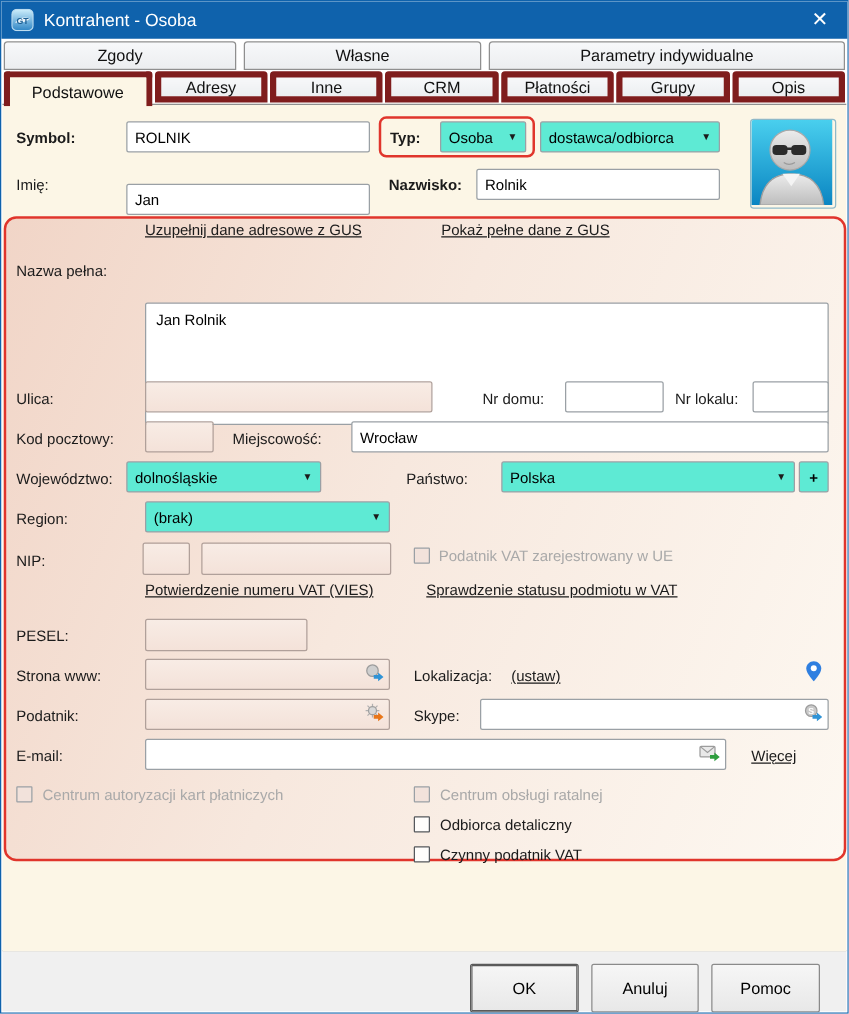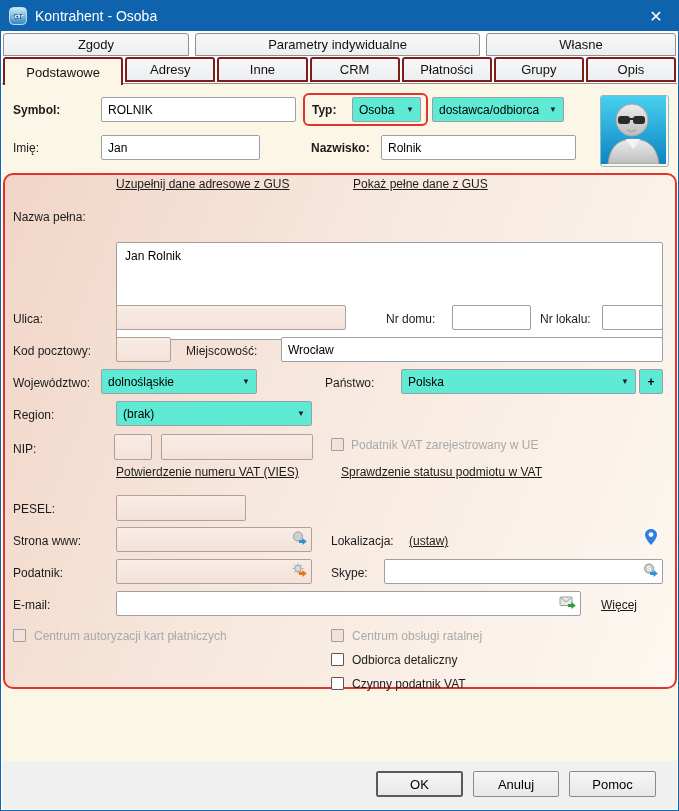--- a/index.html
+++ b/index.html
@@ -5,21 +5,21 @@
   html,body{margin:0;padding:0;background:#e8e8e8;font-family:"Liberation Sans",sans-serif;}
   .win{position:relative;width:679px;height:811px;background:#ffffff;border:1px solid #0f62ac;box-sizing:border-box;overflow:hidden;}
   
   .titlebar{position:absolute;left:0;top:0;right:0;height:30px;background:#0f62ac;display:flex;align-items:center;padding:0 8px;box-sizing:border-box;}
   .title{color:#fff;font-size:14px;margin-left:8px;flex:1;}
   .close{color:#fff;font-size:16px;width:28px;text-align:center;cursor:pointer;font-weight:300;}
   
   .tabs1{position:absolute;left:2px;right:2px;top:32px;height:23px;display:flex;gap:6px;}
   .tabs1 .tab{background:linear-gradient(#f7f8fa,#eceef0);border:1px solid #8f8f8f;border-radius:3px 3px 0 0;font-size:13px;color:#111;display:flex;align-items:center;justify-content:center;box-sizing:border-box;cursor:pointer;}
   .tabs2{position:absolute;left:2px;right:2px;top:56px;height:27px;display:flex;gap:2px;z-index:3;}
-  .tabs2 .tab{background:linear-gradient(#f7f8fa,#eceef0);border:2px solid #7f1d1d;border-radius:3px 3px 0 0;font-size:13px;color:#111;display:flex;align-items:center;justify-content:center;flex:1;box-sizing:border-box;height:25px;cursor:pointer;}
+  .tabs2 .tab{background:linear-gradient(#f7f8fa,#eceef0);border:5px solid #7f1d1d;border-radius:3px 3px 0 0;font-size:13px;color:#111;display:flex;align-items:center;justify-content:center;flex:1;box-sizing:border-box;height:25px;cursor:pointer;}
   .tabs2 .tab.active{background:#fcf6e6;height:28px;border-bottom:none;font-weight:400;}
   
   .content{position:absolute;left:1px;right:1px;top:82px;height:677px;background:#fcf6e6;border-top:1px solid #8f8f8f;z-index:1;}
   .footer{position:absolute;left:1px;right:1px;top:759px;bottom:1px;background:#f0f0f0;border-top:1px solid #b5b5b5;}
   
   .lbl{position:absolute;font-size:12px;color:#1b1b1b;white-space:nowrap;z-index:5;}
   .lbl.b{font-weight:bold;}
   .lbl.dis{color:#a9a9a9;}
   .inp{position:absolute;background:#fff;border:1px solid #9aa0a5;border-radius:2px;font-size:12px;color:#000;display:flex;align-items:center;padding:0 6px;box-sizing:border-box;height:25px;z-index:5;}
   .inp.dis{background:linear-gradient(#f8ece5,#f4e2d9);border-color:#b0a09a;}
@@ -27,21 +27,21 @@
   .inp.icoised{padding-right:22px;}
   .dd{position:absolute;background:#5eead4;border:1px solid #9aa0a5;border-radius:2px;font-size:12px;color:#000;display:flex;align-items:center;justify-content:space-between;padding:0 6px;box-sizing:border-box;height:25px;cursor:pointer;z-index:5;}
   .dd .arr{font-size:8px;color:#1b1b1b;margin-left:6px;}
   .ta{position:absolute;background:#fff;border:1px solid #9aa0a5;border-radius:2px;font-size:12px;color:#000;padding:6px 8px;box-sizing:border-box;z-index:5;margin-top:43px;}
   .link{position:absolute;font-size:12px;color:#1b1b1b;text-decoration:underline;white-space:nowrap;cursor:pointer;z-index:5;}
   .cb{position:absolute;width:13px;height:13px;border:1px solid #55585c;background:#fffdfb;border-radius:1px;box-sizing:border-box;cursor:pointer;z-index:5;}
   .cb.dis{border-color:#9aa0a5;background:#f2e2db;cursor:default;}
   .panel{position:absolute;left:2px;top:172px;width:674px;height:516px;border:2px solid #e0352c;border-radius:10px;background:linear-gradient(112deg,#f1d5c7 0%,#f7e8de 45%,#fdf8f1 100%);box-sizing:border-box;z-index:2;}
   .redbox{position:absolute;left:302px;top:92px;width:125px;height:33px;border:2px solid #e0352c;border-radius:6px;box-sizing:border-box;z-index:4;pointer-events:none;}
   .avatar{position:absolute;left:599px;top:94px;width:67px;height:70px;z-index:5;border:1px solid #8fb9c9;border-radius:3px;overflow:hidden;}
-  .btn{position:absolute;top:770px;height:26px;background:linear-gradient(#f6f6f6,#e8e8e8);border:1px solid #8a8a8a;border-radius:2px;font-size:13px;color:#000;display:flex;align-items:center;justify-content:center;box-sizing:border-box;cursor:pointer;}
+  .btn{position:absolute;top:770px;height:39px;background:linear-gradient(#f6f6f6,#e8e8e8);border:1px solid #8a8a8a;border-radius:2px;font-size:13px;color:#000;display:flex;align-items:center;justify-content:center;box-sizing:border-box;cursor:pointer;}
   .btn.default{border:1px solid #5a5a5a;box-shadow:0 0 0 1px #5a5a5a inset;}
   .pin{position:absolute;z-index:5;cursor:pointer;}
 </style>
 </head>
 <body>
 
 <div class="win">
 
   <div class="titlebar">
     <svg width="18" height="18" viewBox="0 0 18 18">
@@ -54,22 +54,22 @@
       <rect x="0.5" y="0.5" width="17" height="17" rx="4" fill="url(#apg)" stroke="#bcdcf0"></rect>
       <path d="M3 11 Q9 5 15 8 Q10 12 3 11 Z" fill="#ffffff" opacity="0.85"></path>
       <text x="9" y="12" font-size="7" text-anchor="middle" fill="#1b5e93" font-weight="bold">GT</text>
     </svg>
     <div class="title">Kontrahent - Osoba</div>
     <div class="close">✕</div>
   </div>
 
   <div class="tabs1">
     <div class="tab" style="width:186px">Zgody</div>
+    <div class="tab" style="width:190px">Własne</div>
     <div class="tab" style="flex:1">Parametry indywidualne</div>
-    <div class="tab" style="width:190px">Własne</div>
   </div>
 
   <div class="tabs2">
     <div class="tab active" style="flex:1.35">Podstawowe</div>
     <div class="tab">Adresy</div>
     <div class="tab">Inne</div>
     <div class="tab">CRM</div>
     <div class="tab">Płatności</div>
     <div class="tab">Grupy</div>
     <div class="tab">Opis</div>
@@ -81,21 +81,21 @@
   <div class="inp" style="left:100px;top:96px;width:195px">
       <span>ROLNIK</span>
     </div>
 
   <div class="redbox"></div>
   <div class="lbl b" style="left:311px;top:102px">Typ:</div>
   <div class="dd" style="left:351px;top:96px;width:69px">
     <span>Osoba</span>
       <span class="arr">▼</span>
   </div>
-  <div class="dd" style="left:431px;top:96px;width:132px">
+  <div class="dd" style="left:431px;top:96px;width:144px">
     <span>dostawca/odbiorca</span>
       <span class="arr">▼</span>
   </div>
 
   <div class="avatar">
     <svg width="65" height="68" viewBox="0 0 65 68">
       <defs>
         <linearGradient id="avbg" x1="0" y1="0" x2="0" y2="1">
             <stop offset="0" stop-color="#49cfee"></stop>
             <stop offset="1" stop-color="#0a85c2"></stop>
@@ -110,21 +110,21 @@
       <path d="M25 43 L32 53 L39 43 Z" fill="#f4f4f4"></path>
       <circle cx="31" cy="24" r="16" fill="url(#avbody)" stroke="#a8a8a8"></circle>
       <rect x="17" y="20" width="12" height="8" rx="3" fill="#2b2b2b"></rect>
       <rect x="32" y="20" width="12" height="8" rx="3" fill="#2b2b2b"></rect>
       <rect x="28" y="22" width="5" height="2" fill="#2b2b2b"></rect>
       <path d="M26 34 Q30 37 35 34" stroke="#9a9a9a" fill="none"></path>
     </svg>
   </div>
 
   <div class="lbl" style="left:12px;top:140px">Imię:</div>
-  <div class="inp" style="left:100px;top:134px;width:159px">
+  <div class="inp" style="left:100px;top:146px;width:195px">
       <span>Jan</span>
     </div>
   <div class="lbl b" style="left:310px;top:140px">Nazwisko:</div>
   <div class="inp" style="left:380px;top:134px;width:195px">
       <span>Rolnik</span>
     </div>
 
   <div class="panel"></div>
 
   <div class="link" style="left:115px;top:176px">Uzupełnij dane adresowe z GUS</div>

